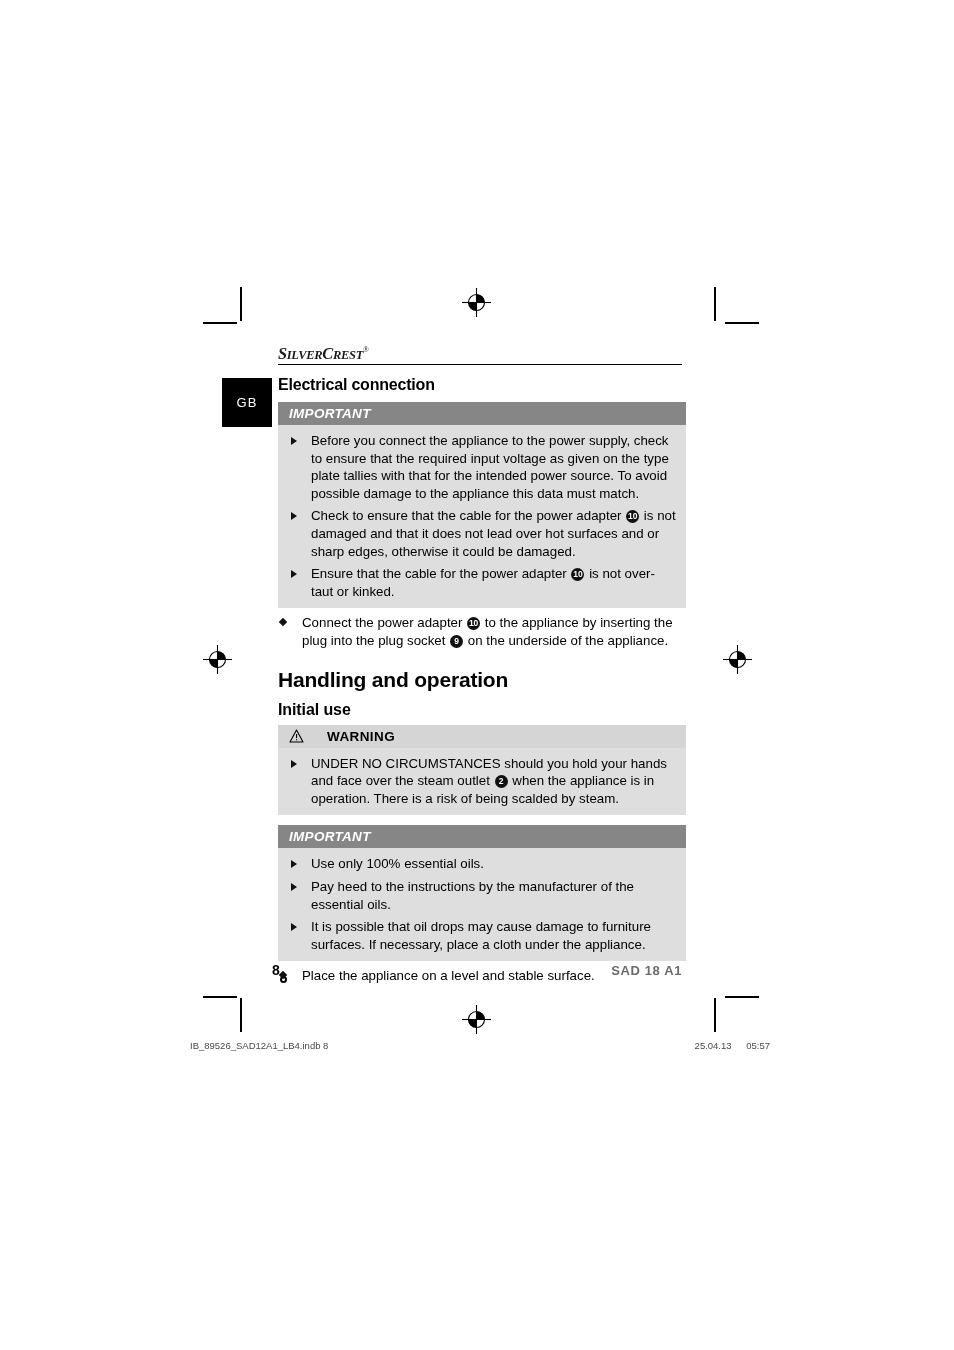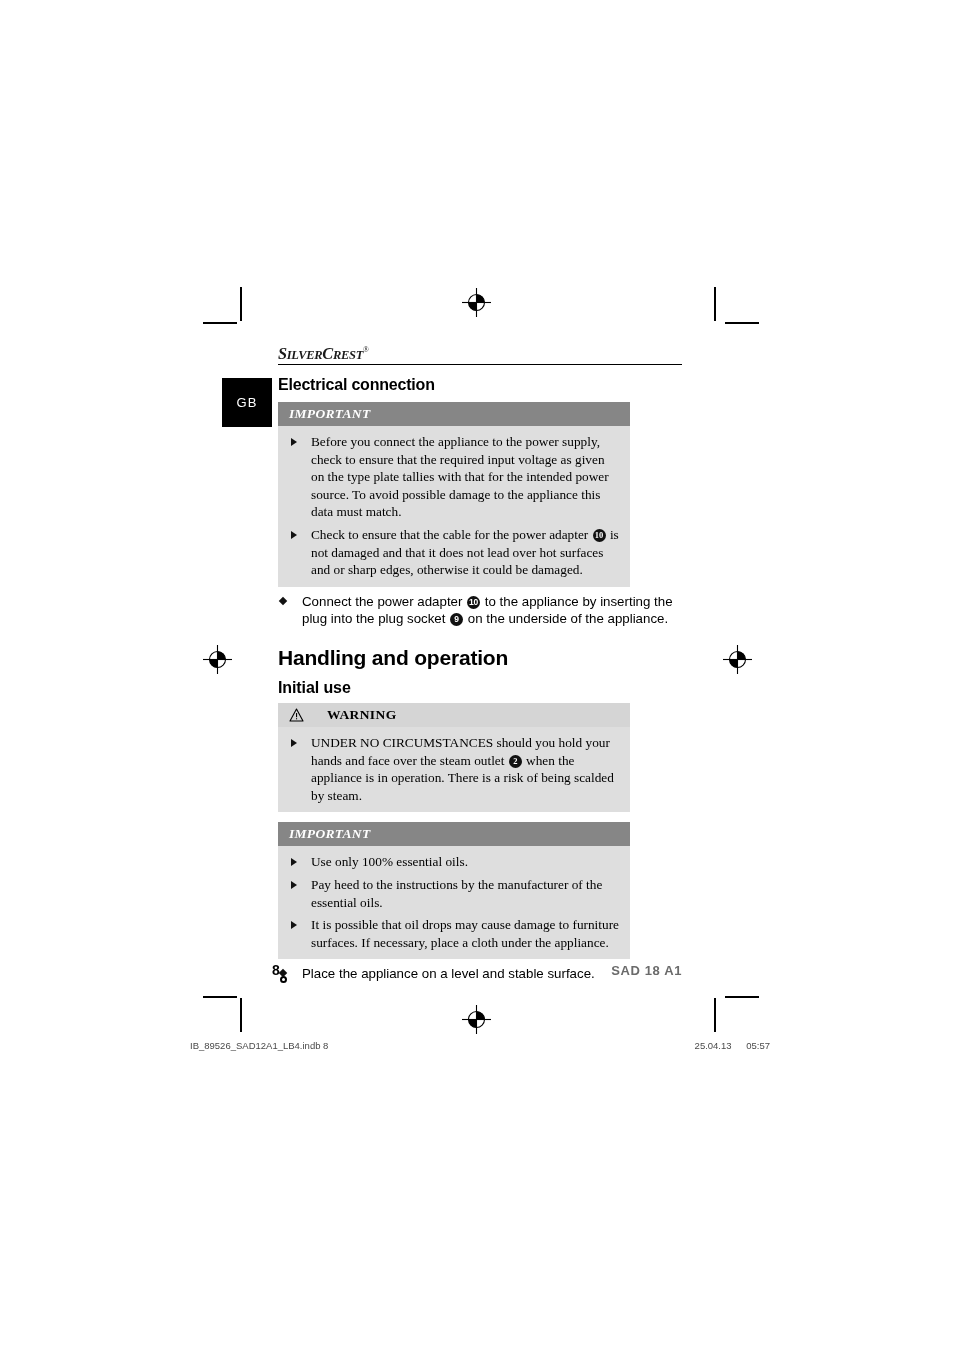--- a/index.html
+++ b/index.html
@@ -100,21 +100,21 @@
     letter-spacing: -0.2px;
   }
   h2.subsection-title {
     font-size: 16px;
     font-weight: bold;
     margin: 0 0 6px 0;
     letter-spacing: -0.1px;
   }
 
   
-  .notice { width: 352px; margin-bottom: 4px; font-family: Liberation Serif, serif; }
+  .notice { width: 408px; margin-bottom: 4px; }
   .notice-header {
     font-size: 13.5px;
     padding: 4px 0 4px 11px;
     box-sizing: border-box;
   }
   .notice-header.important {
     background: #868686;
     color: #ffffff;
     font-weight: bold;
     font-style: italic;
@@ -286,20 +286,21 @@
   <div class="content">
 
     <h1 class="section-title">Electrical connection</h1>
 
     <div class="notice">
       <div class="notice-header important">IMPORTANT</div>
       <div class="notice-body">
         <ul class="bullets">
           <li><span class="tri"></span><span>Before you connect the appliance to the power supply, check to ensure that the required input voltage as given on the type plate tallies with that for the intended power source. To avoid possible damage to the appliance this data must match.</span></li>
           <li><span class="tri"></span><span>Check to ensure that the cable for the power adapter <span class="ref">10</span> is not damaged and that it does not lead over hot surfaces and or sharp edges, otherwise it could be damaged.</span></li>
+          <li><span class="tri"></span><span>Ensure that the cable for the power adapter <span class="ref">10</span> is not over-taut or kinked.</span></li>
         </ul>
       </div>
     </div>
 
     <ul class="diamonds">
       <li><span class="dia"></span><span>Connect the power adapter <span class="ref">10</span> to the appliance by inserting the plug into the plug socket <span class="ref">9</span> on the underside of the appliance.</span></li>
     </ul>
 
     <h1 class="chapter-title">Handling and operation</h1>
 

